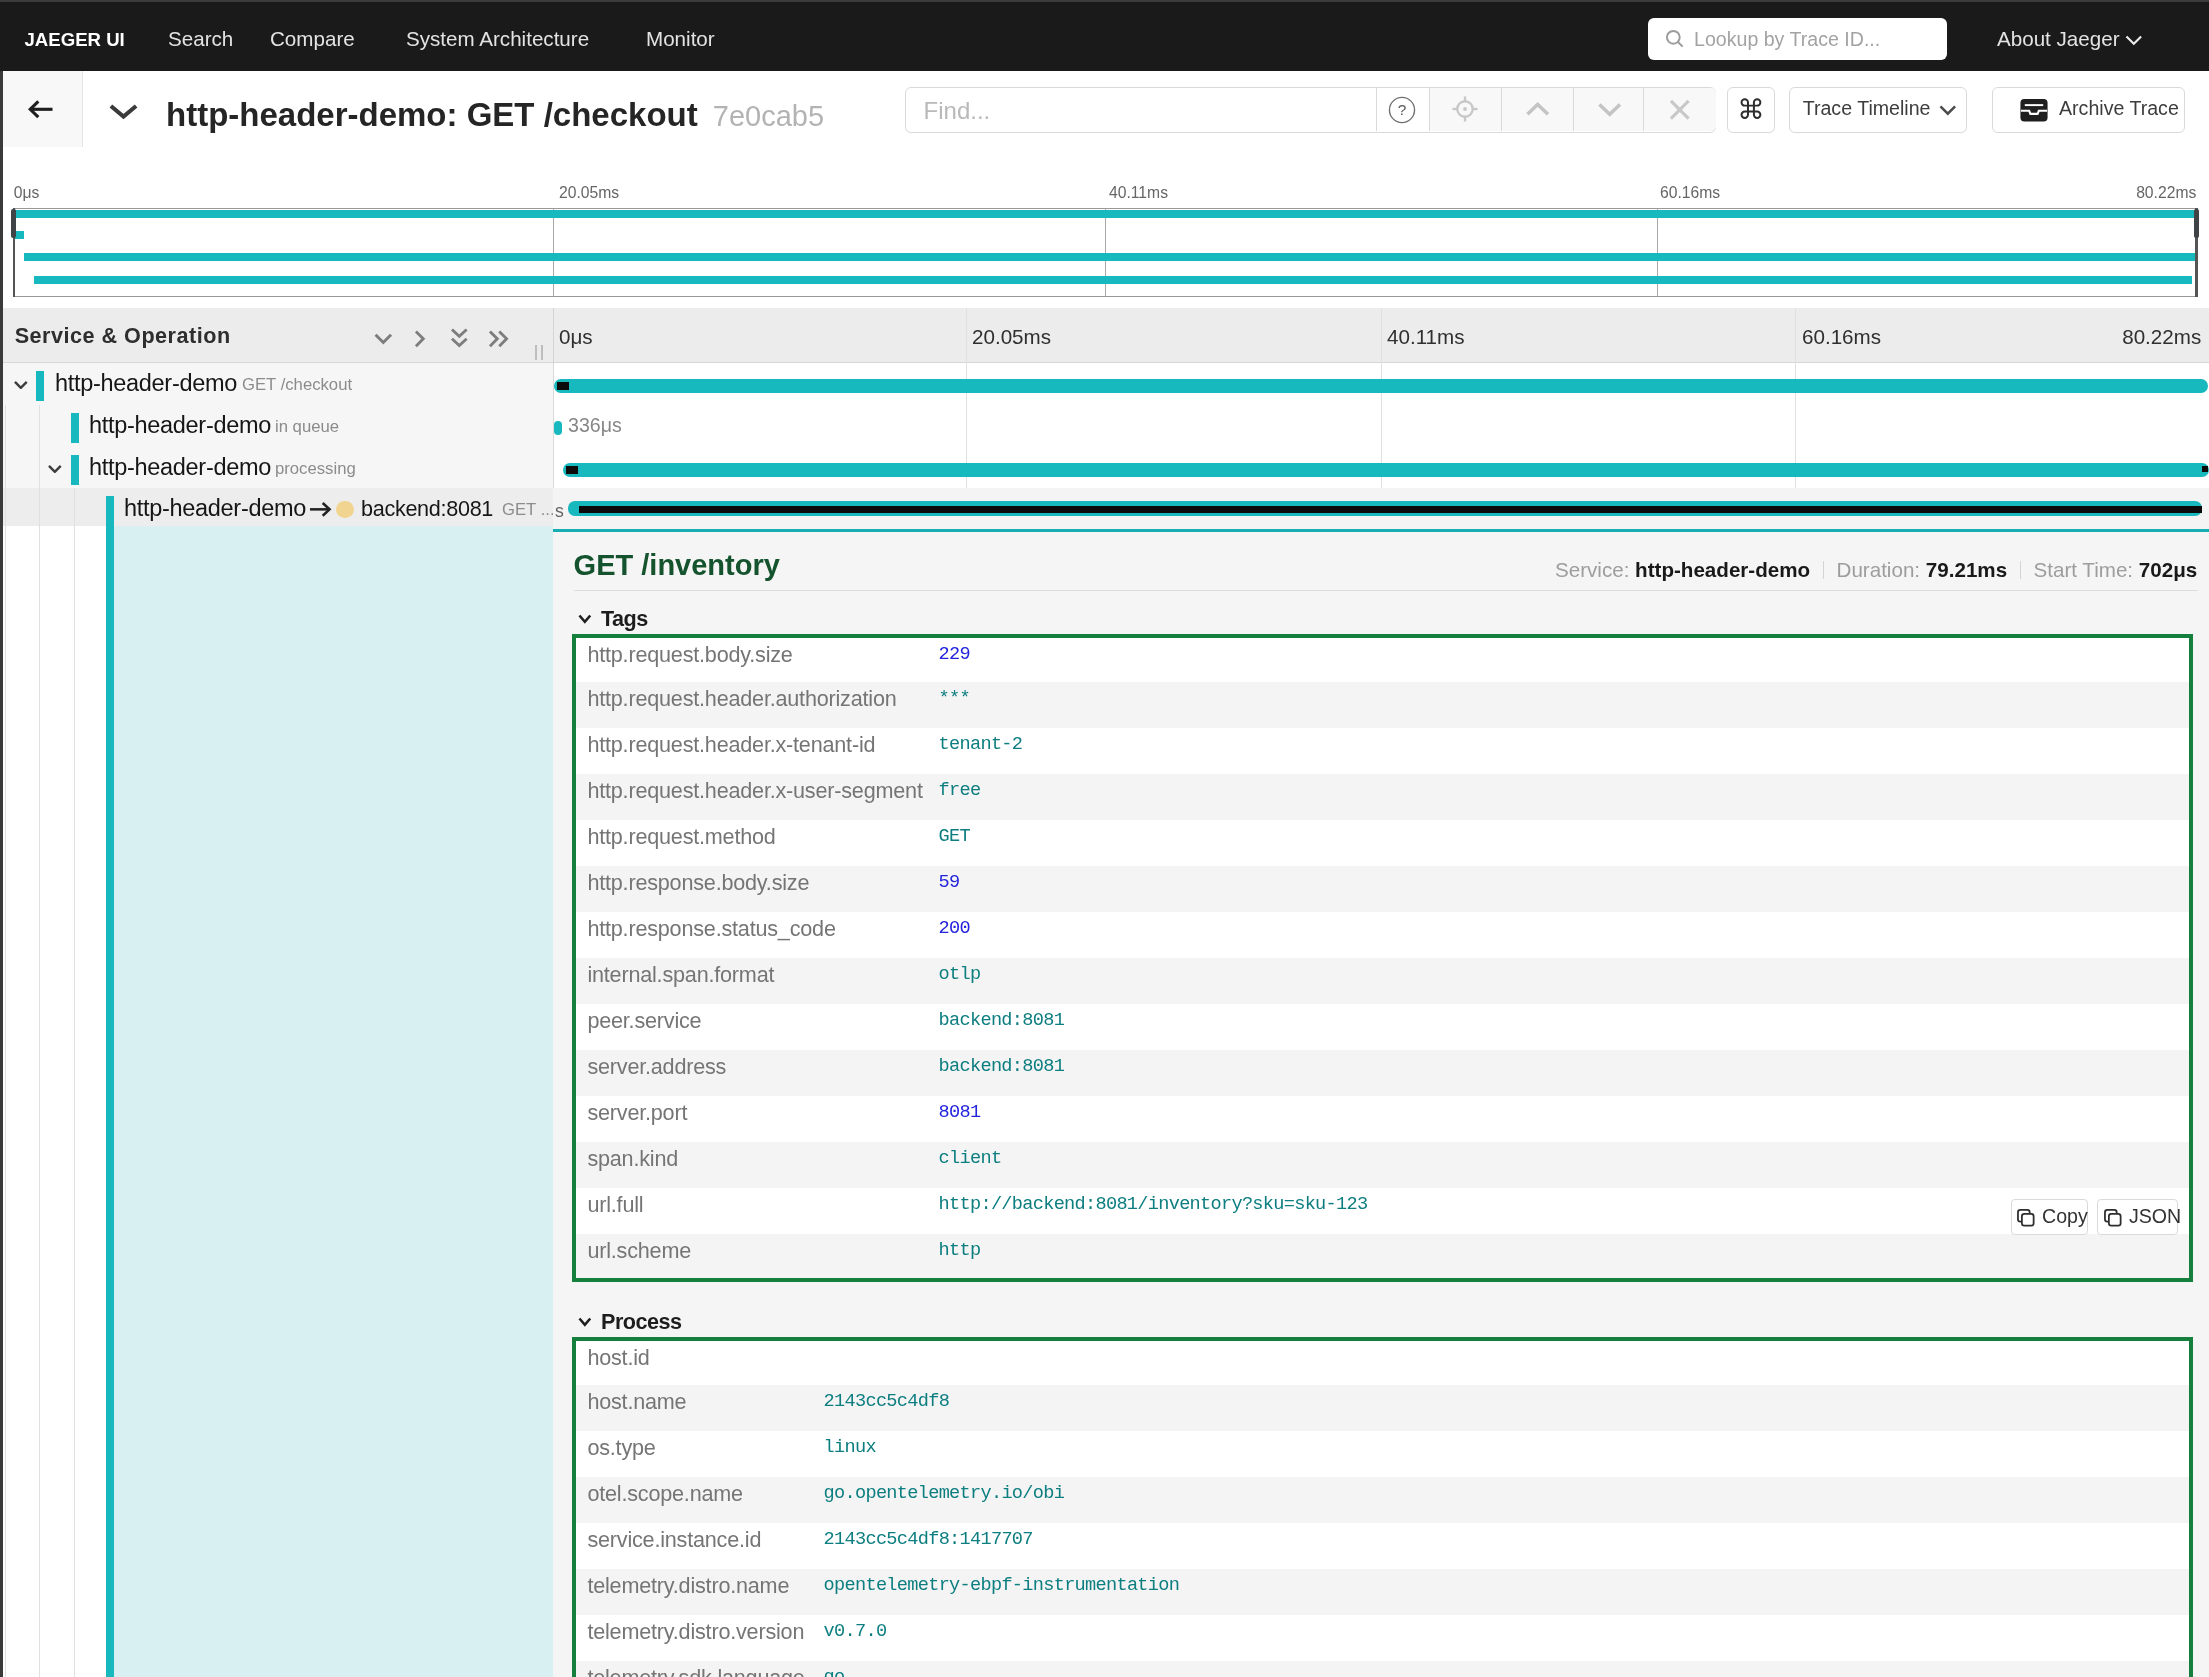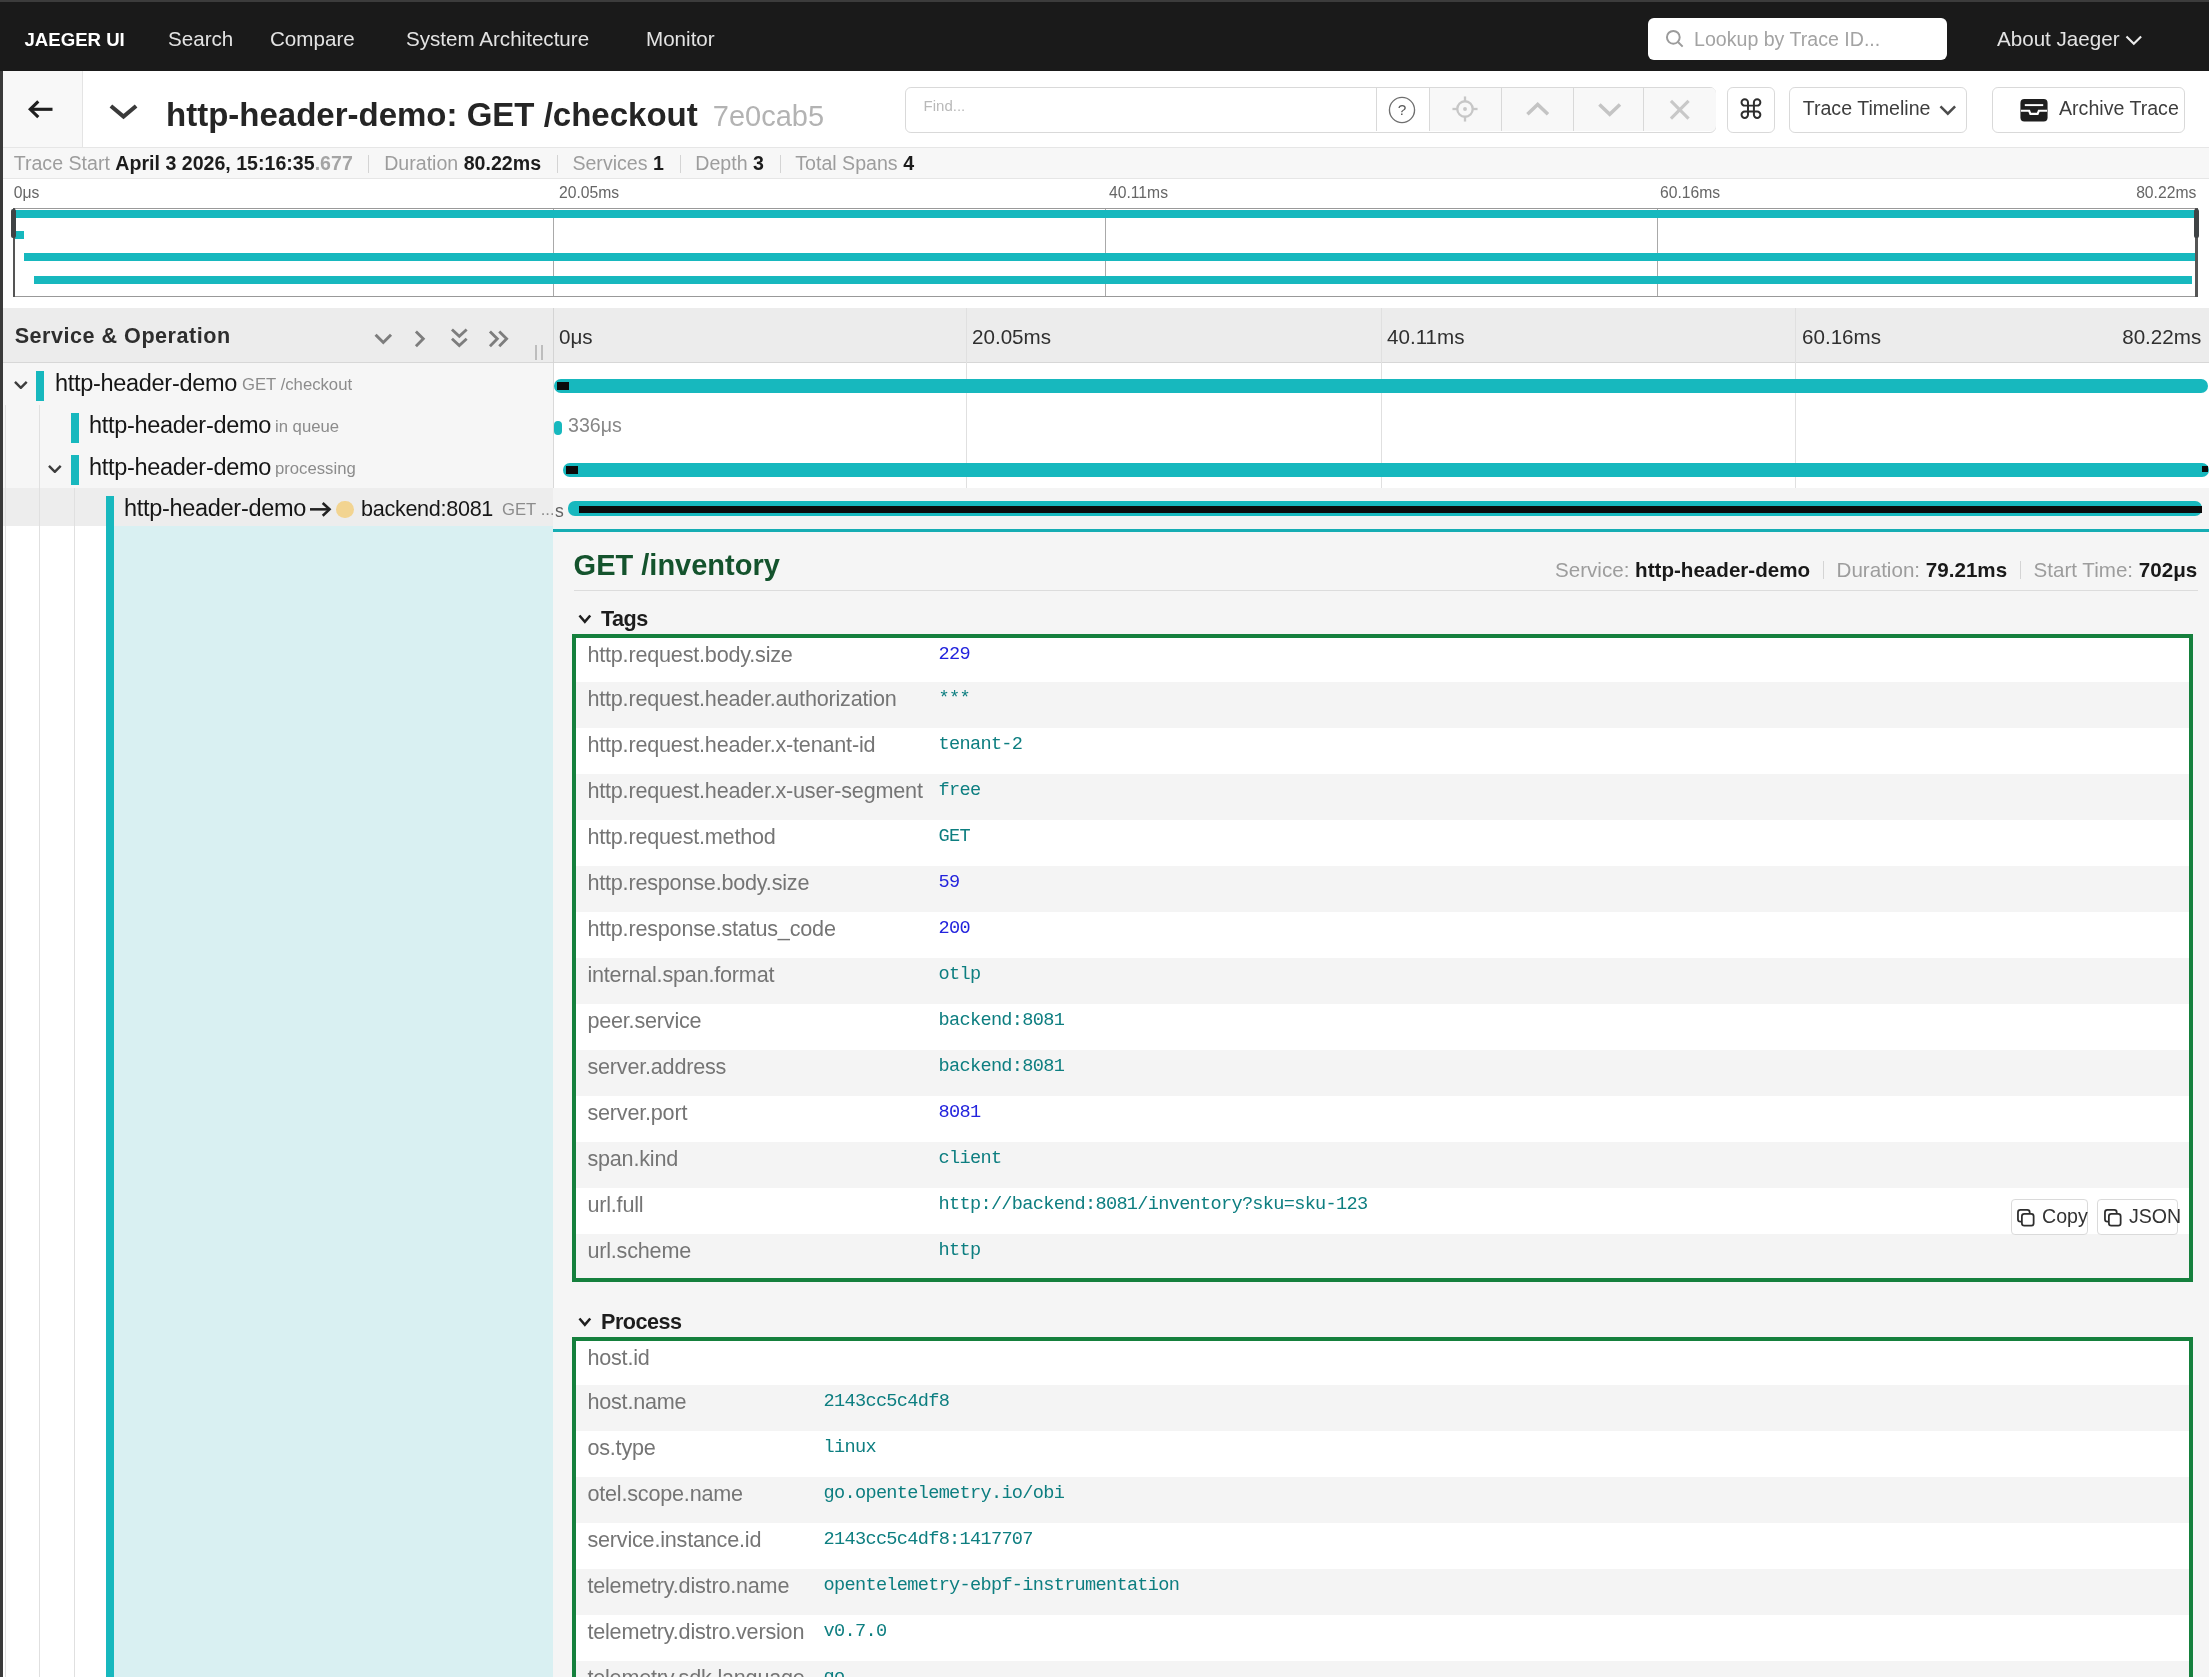--- a/index.html
+++ b/index.html
@@ -17,21 +17,21 @@
 
 
 #phead { position:absolute; left:0; top:71px; width:2209px; height:76px; background:#fff; }
 #backcell { position:absolute; left:0; top:0; width:83px; height:76px; border-right:1px solid #e4e4e4; background:#f8f8f8; }
 #ttitle { position:absolute; left:166px; top:24.5px; font-size:33px; font-weight:bold; color:#252525; letter-spacing:0; white-space:nowrap; line-height:38px; }
 #ttitle .tid { font-weight:normal; font-size:29px; color:#b3b3b3; margin-left:5.9px; }
 .btn { position:absolute; top:15.7px; height:46px; border:1.5px solid #d9d9d9; border-radius:5.9px; background:#fff; white-space:nowrap; }
 #findgrp { position:absolute; left:905px; top:15.7px; width:811px; height:46px; border:1.5px solid #d9d9d9; border-radius:5.9px; background:#fff; }
 #findgrp .sep { position:absolute; top:0; width:1px; height:43px; background:#d9d9d9; }
 #findgrp .dis { position:absolute; top:0; height:43px; background:#f8f8f8; }
-#findgrp .ph { position:absolute; left:17.6px; top:9.8px; font-size:15px; color:#b9b9b9; }
+#findgrp .ph { position:absolute; left:17.6px; top:9.8px; font-size:24px; color:#b9b9b9; }
 
 
 #infobar { position:absolute; left:0; top:147px; width:2209px; height:32px; background:#f7f7f7;
   border-top:1px solid #e6e6e6; border-bottom:1px solid #e6e6e6; font-size:19.6px; color:#9d9d9d; }
 #infobar b { color:#1c1c1c; }
 #infobar .w { position:absolute; left:13.7px; top:3.9px; }
 #infobar .sp { display:inline-block; width:1px; height:17.6px; background:#d4d4d4; margin:0 14.7px 0 15.7px; vertical-align:-2.9px; }
 
 
 #mmap { position:absolute; left:0; top:179px; width:2209px; height:128px; background:#fff; }
@@ -162,23 +162,20 @@
     <div class="btn" style="left:1992px;width:193px">
       <svg style="position:absolute;left:24.5px;top:9.8px" width="32" height="26.5" viewBox="0 0 33 27">
         <path d="M2.5 6 Q2.5 2 6.5 2 L26.5 2 Q30.5 2 30.5 6 L30.5 21 Q30.5 25 26.5 25 L6.5 25 Q2.5 25 2.5 21 Z" fill="#1f1f1f"></path>
         <line x1="7" y1="8.2" x2="26" y2="8.2" stroke="#fff" stroke-width="2"></line>
         <path d="M3 14 L11.5 14 L12.8 17.2 L20.2 17.2 L21.5 14 L30 14" fill="none" stroke="#fff" stroke-width="2.2"></path>
       </svg>
       <span style="position:absolute;left:66px;top:9.8px;font-size:19.6px;color:#3d3d3d">Archive Trace</span>
     </div>
   </div>
 
-  <div id="infobar">
-    <div class="w">Trace Start <b>April 3 2026, 15:16:35</b><b style="color:#a4a4a4">.677</b><span class="sp"></span>Duration <b>80.22ms</b><span class="sp"></span>Services <b>1</b><span class="sp"></span>Depth <b>3</b><span class="sp"></span>Total Spans <b>4</b></div>
-  </div>
 
   <div id="mmap">
     <span class="lbl" style="left:13.7px">0μs</span>
     <span class="lbl" style="left:559px">20.05ms</span>
     <span class="lbl" style="left:1109px">40.11ms</span>
     <span class="lbl" style="left:1660px">60.16ms</span>
     <span class="lbl" style="right:12.7px">80.22ms</span>
     <div id="mbox">
       <div class="grid" style="left:538px"></div>
       <div class="grid" style="left:1090px"></div>

